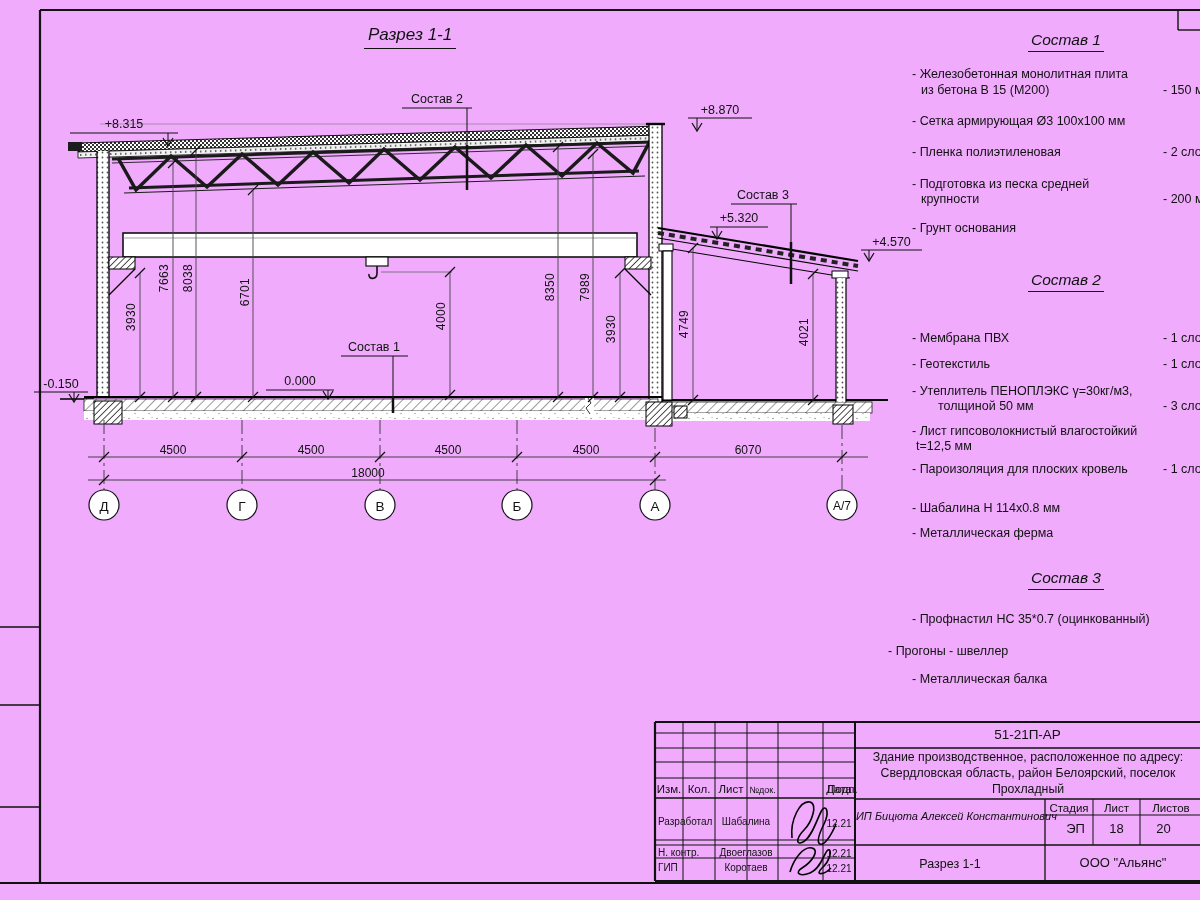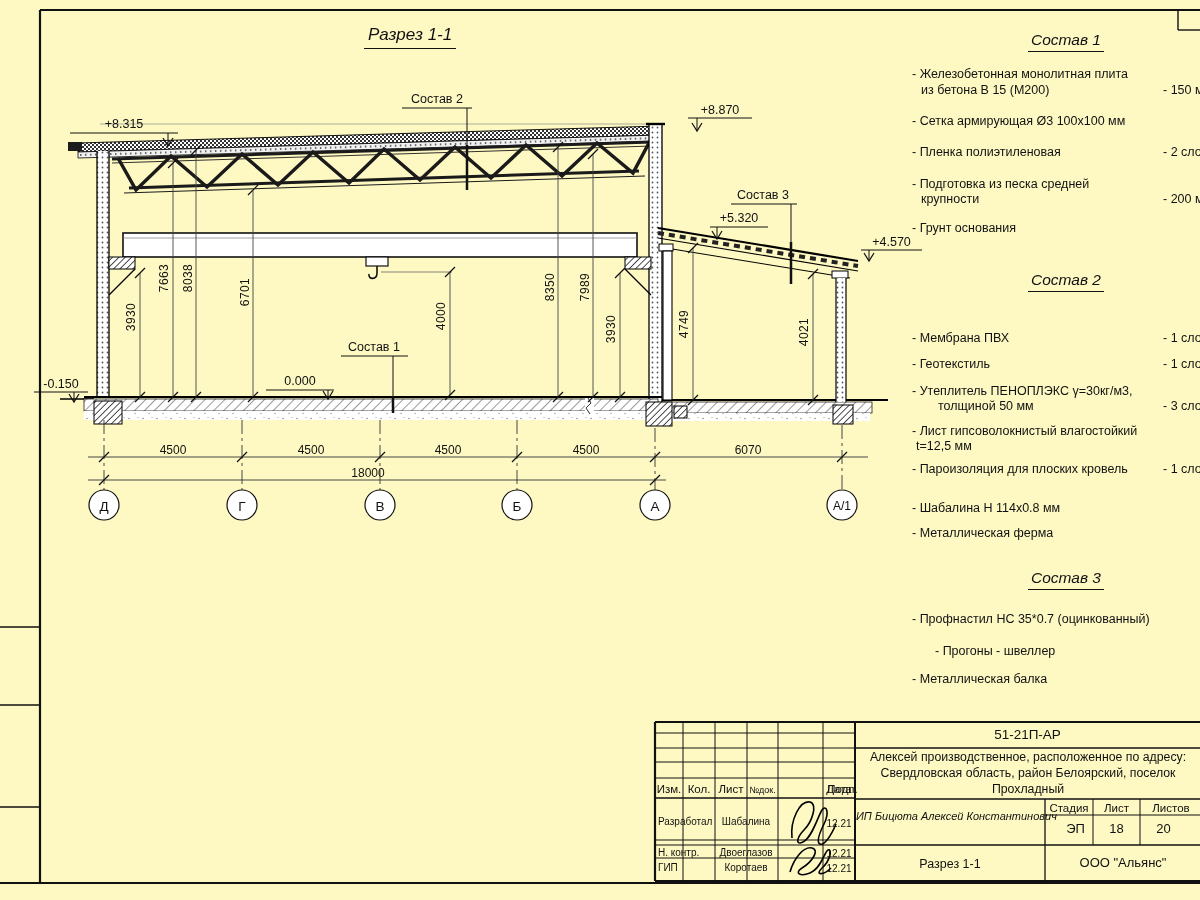--- a/index.html
+++ b/index.html
@@ -1,18 +1,18 @@
 <!DOCTYPE html>
 <html><head>
 <meta charset="utf-8">
 <style>
   html,body{margin:0;padding:0;}
   body{width:1200px;height:900px;overflow:hidden;background:#fff;
        font-family:"Liberation Sans",sans-serif;color:#111;}
-  #sheet{position:relative;width:1200px;height:900px;background:#fef9c3;}
+  #sheet{position:relative;width:1200px;height:900px;background:#f0abfc;}
   svg{position:absolute;left:0;top:0;}
   .t{position:absolute;white-space:nowrap;font-size:12.5px;line-height:1.15;color:#111;}
   .c{text-align:center;}
   .it{font-style:italic;}
   .hd{font-size:15.5px;font-style:italic;border-bottom:1.3px solid #111;padding:0 3px 2px 3px;}
   .main-title{font-size:17px;font-style:italic;border-bottom:1.4px solid #111;padding:0 4px 3px 4px;}
   .vdim{position:absolute;width:80px;text-align:center;transform:rotate(-90deg);
         font-size:12px;letter-spacing:.4px;}
   .dim{font-size:12px;}
   .ax{font-size:13.5px;}
@@ -289,21 +289,21 @@
 <span class="t dim c" style="left:418px;top:444px;width:60px">4500</span>
 <span class="t dim c" style="left:556px;top:444px;width:60px">4500</span>
 <span class="t dim c" style="left:718px;top:444px;width:60px">6070</span>
 <span class="t dim c" style="left:338px;top:467px;width:60px">18000</span>
 
 <span class="t ax c" style="left:88px;top:499px;width:32px">Д</span>
 <span class="t ax c" style="left:226px;top:499px;width:32px">Г</span>
 <span class="t ax c" style="left:364px;top:499px;width:32px">В</span>
 <span class="t ax c" style="left:501px;top:499px;width:32px">Б</span>
 <span class="t ax c" style="left:639px;top:499px;width:32px">А</span>
-<span class="t c" style="left:826px;top:500px;width:32px;font-size:12px">А/1</span>
+<span class="t c" style="left:826px;top:500px;width:32px;font-size:12px">А/7</span>
 
 <span class="t hd" style="left:1028px;top:31px">Состав 1</span>
 <span class="t" style="left:912px;top:67px">- Железобетонная  монолитная плита</span>
 <span class="t" style="left:921px;top:83px">из бетона В 15 (М200)</span>
 <span class="t" style="left:1163px;top:83px">- 150 м</span>
 <span class="t" style="left:912px;top:114px">- Сетка армирующая Ø3 100х100 мм</span>
 <span class="t" style="left:912px;top:145px">- Пленка полиэтиленовая</span>
 <span class="t" style="left:1163px;top:145px">- 2 сло</span>
 <span class="t" style="left:912px;top:177px">- Подготовка из песка средней</span>
 <span class="t" style="left:921px;top:192px">крупности</span>
@@ -320,25 +320,25 @@
 <span class="t" style="left:1163px;top:399px">- 3 сло</span>
 <span class="t" style="left:912px;top:424px">- Лист гипсоволокнистый влагостойкий</span>
 <span class="t" style="left:916px;top:439px">t=12,5 мм</span>
 <span class="t" style="left:912px;top:462px">- Пароизоляция для плоских кровель</span>
 <span class="t" style="left:1163px;top:462px">- 1 сло</span>
 <span class="t" style="left:912px;top:501px">- Шабалина Н 114х0.8 мм</span>
 <span class="t" style="left:912px;top:526px">- Металлическая ферма</span>
 
 <span class="t hd" style="left:1028px;top:569px">Состав 3</span>
 <span class="t" style="left:912px;top:612px">- Профнастил НС 35*0.7 (оцинкованный)</span>
-<span class="t" style="left:935px;top:644px">- Прогоны - швеллер</span>
+<span class="t" style="left:888px;top:644px">- Прогоны - швеллер</span>
 <span class="t" style="left:912px;top:672px">- Металлическая балка</span>
 
 <span class="t c" style="left:855px;top:727px;width:345px;font-size:13.5px">51-21П-АР</span>
-<span class="t c" style="left:858px;top:750px;width:340px;font-size:12.3px">Алексей производственное, расположенное по адресу:</span>
+<span class="t c" style="left:858px;top:750px;width:340px;font-size:12.3px">Здание производственное, расположенное по адресу:</span>
 <span class="t c" style="left:858px;top:782px;width:340px;font-size:12.3px">Прохладный</span>
 <span class="t c" style="left:858px;top:766px;width:340px;font-size:12.3px">Свердловская область, район Белоярский, поселок</span>
 
 <span class="t tb c" style="left:655px;top:783px;width:28px">Изм.</span>
 <span class="t tb c" style="left:683px;top:783px;width:32px">Кол.</span>
 <span class="t tb c" style="left:715px;top:783px;width:32px">Лист</span>
 <span class="t c" style="left:747px;top:785px;width:31px;font-size:9px">№док.</span>
 <span class="t tb c" style="left:820px;top:783px;width:45px">Подп.</span>
 <span class="t tb c" style="left:823px;top:783px;width:32px">Дата</span>
 

